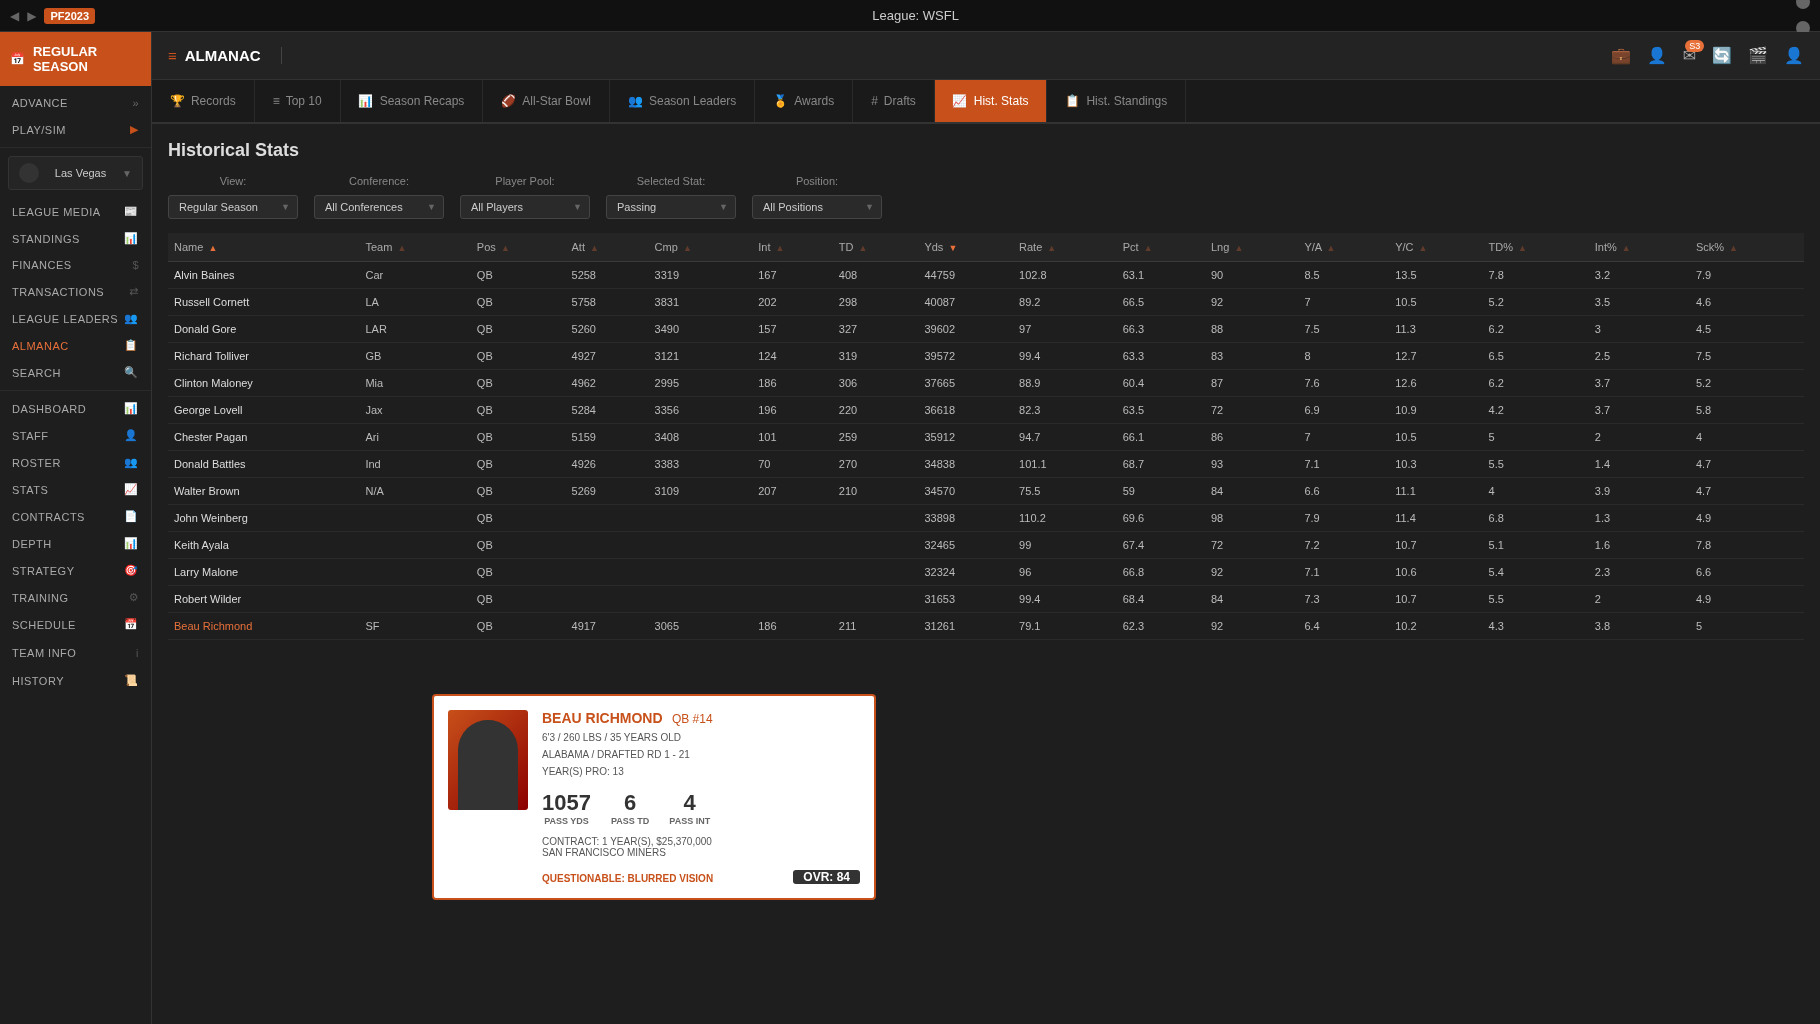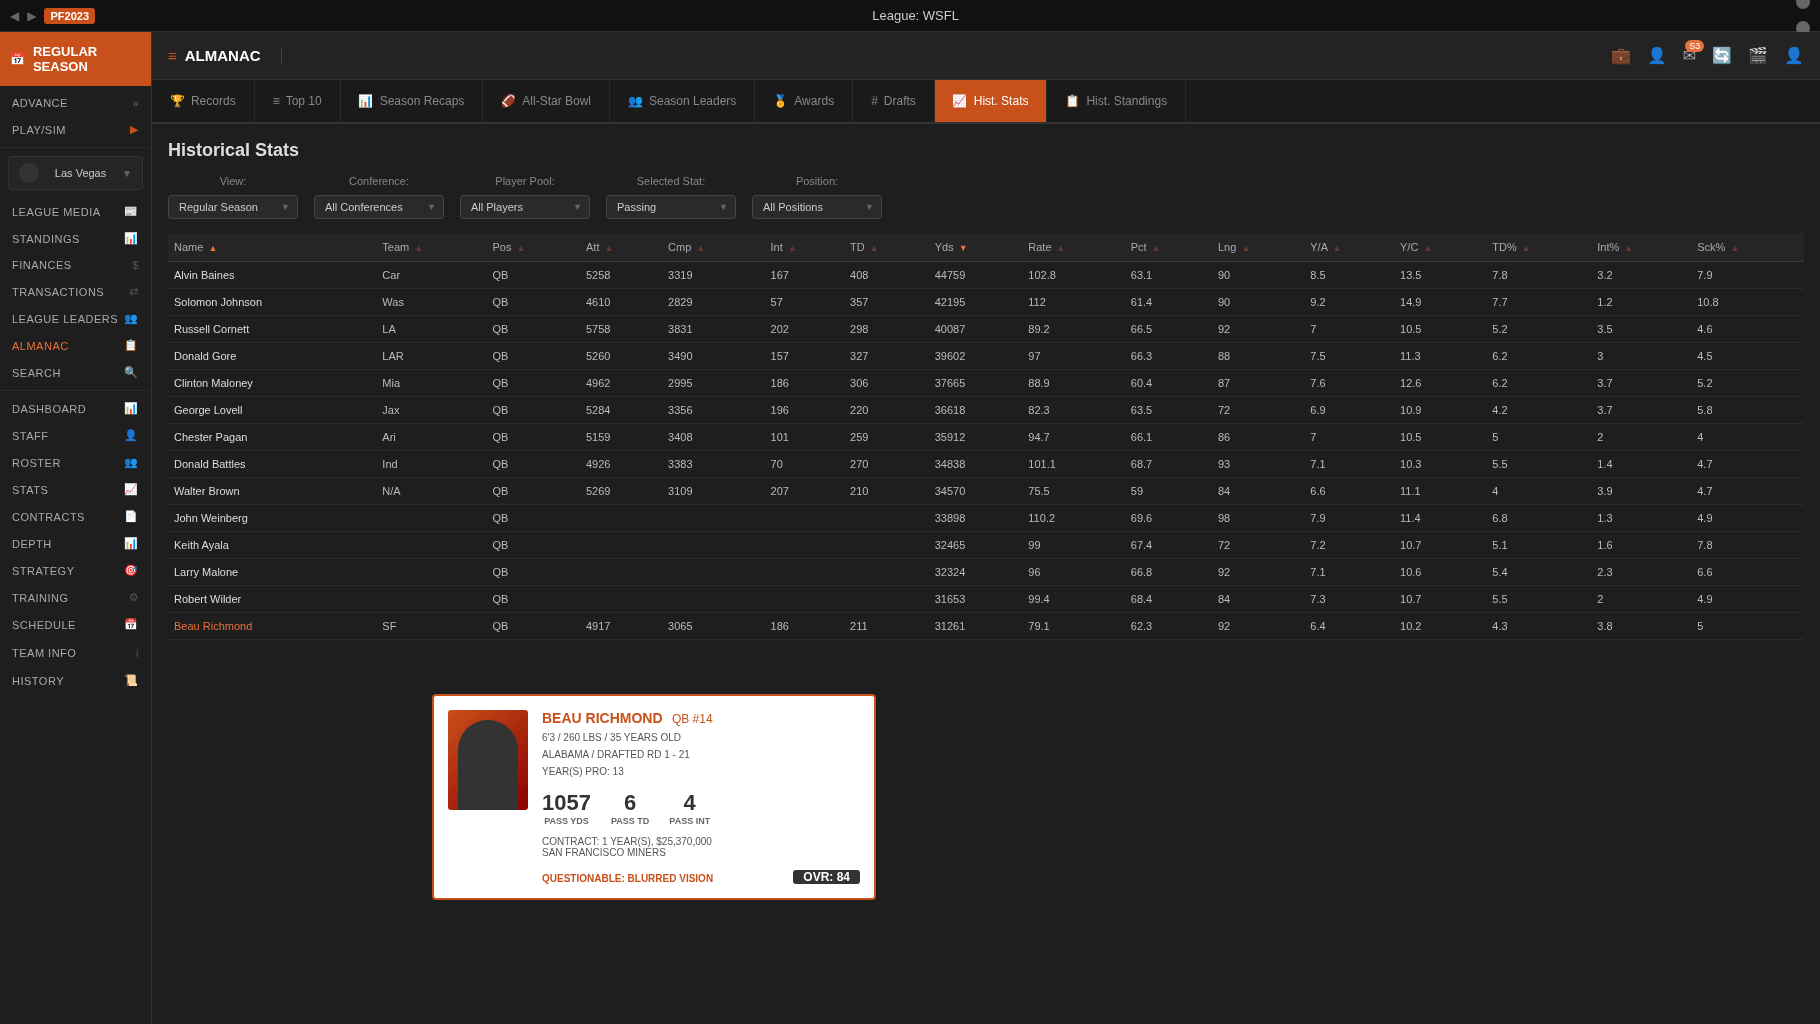--- a/index.html
+++ b/index.html
@@ -541,38 +541,20 @@
                 <td>102.8</td>
                 <td>63.1</td>
                 <td>90</td>
                 <td>8.5</td>
                 <td>13.5</td>
                 <td>7.8</td>
                 <td>3.2</td>
                 <td>7.9</td>
               </tr>
               <tr>
-                <td>Solomon Johnson</td>
-                <td>Was</td>
-                <td>QB</td>
-                <td>4610</td>
-                <td>2829</td>
-                <td>57</td>
-                <td>357</td>
-                <td>42195</td>
-                <td>112</td>
-                <td>61.4</td>
-                <td>90</td>
-                <td>9.2</td>
-                <td>14.9</td>
-                <td>7.7</td>
-                <td>1.2</td>
-                <td>10.8</td>
-              </tr>
-              <tr>
                 <td>Russell Cornett</td>
                 <td>LA</td>
                 <td>QB</td>
                 <td>5758</td>
                 <td>3831</td>
                 <td>202</td>
                 <td>298</td>
                 <td>40087</td>
                 <td>89.2</td>
                 <td>66.5</td>
@@ -593,20 +575,38 @@
                 <td>327</td>
                 <td>39602</td>
                 <td>97</td>
                 <td>66.3</td>
                 <td>88</td>
                 <td>7.5</td>
                 <td>11.3</td>
                 <td>6.2</td>
                 <td>3</td>
                 <td>4.5</td>
+              </tr>
+              <tr>
+                <td>Richard Tolliver</td>
+                <td>GB</td>
+                <td>QB</td>
+                <td>4927</td>
+                <td>3121</td>
+                <td>124</td>
+                <td>319</td>
+                <td>39572</td>
+                <td>99.4</td>
+                <td>63.3</td>
+                <td>83</td>
+                <td>8</td>
+                <td>12.7</td>
+                <td>6.5</td>
+                <td>2.5</td>
+                <td>7.5</td>
               </tr>
               <tr>
                 <td>Clinton Maloney</td>
                 <td>Mia</td>
                 <td>QB</td>
                 <td>4962</td>
                 <td>2995</td>
                 <td>186</td>
                 <td>306</td>
                 <td>37665</td>

